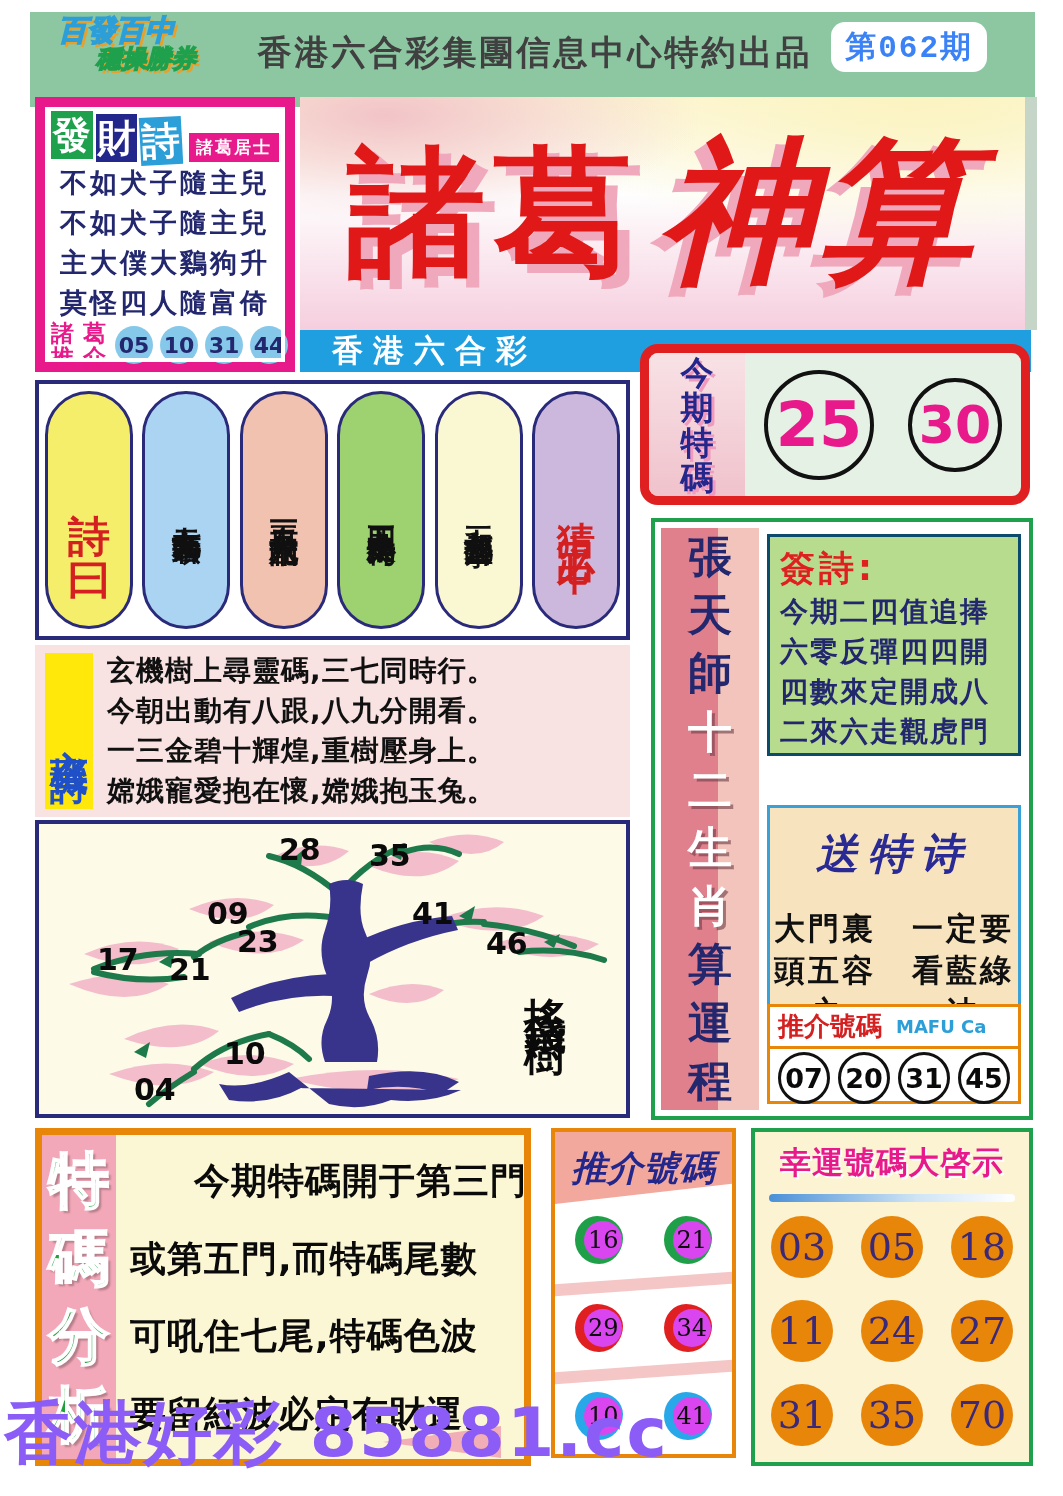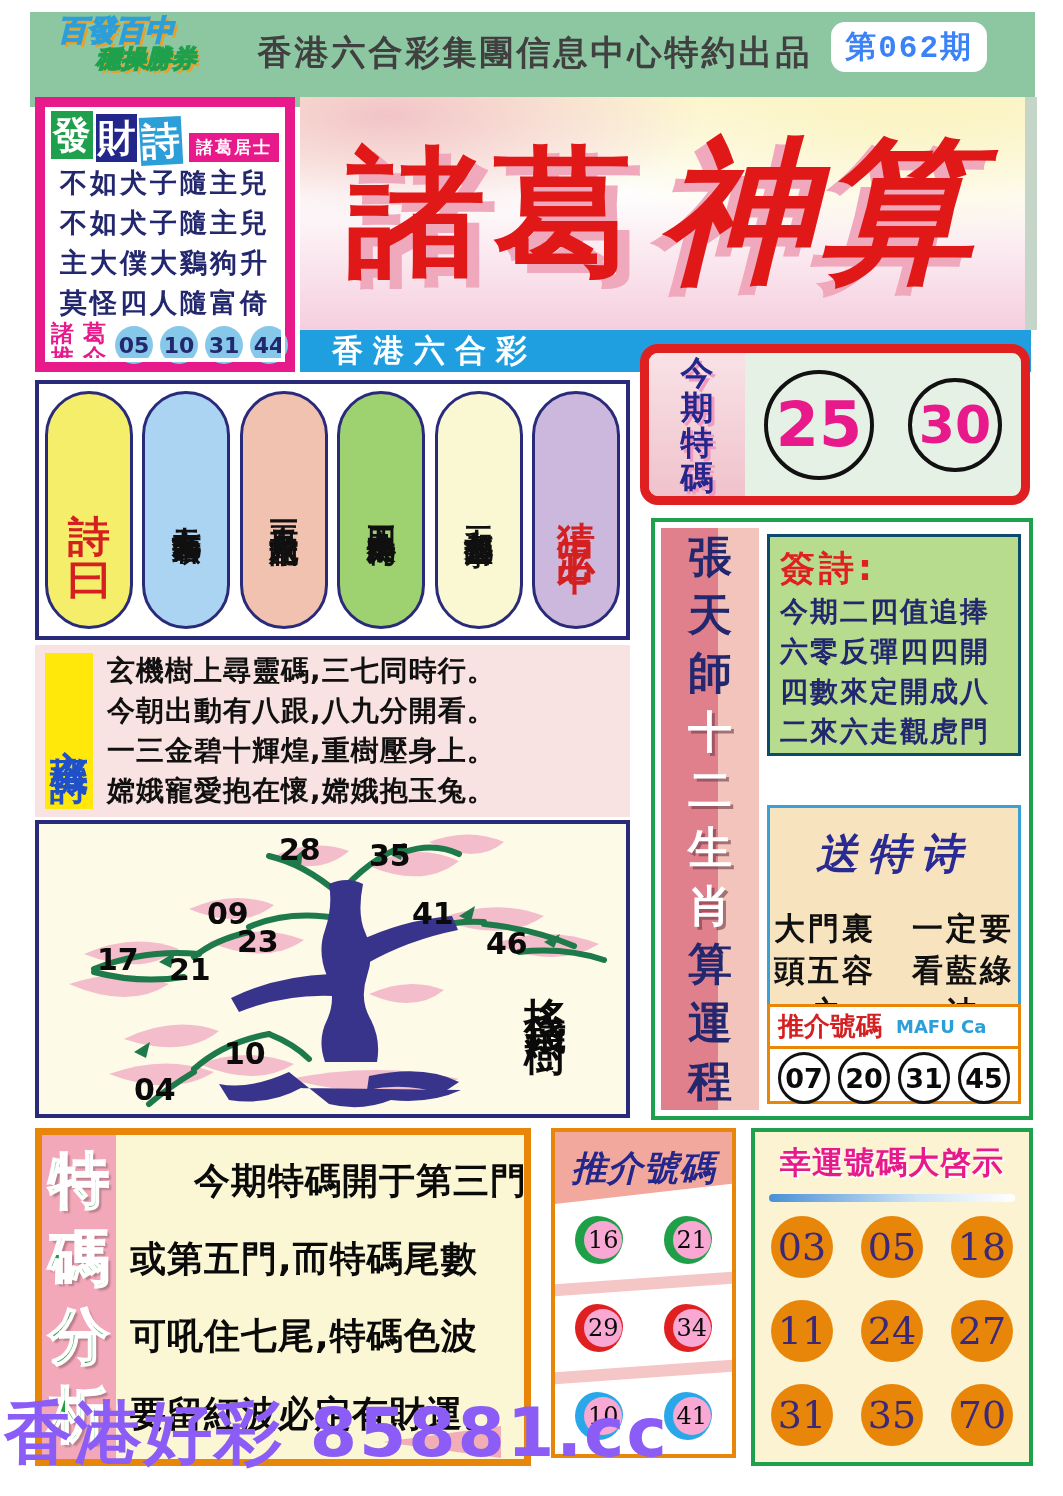--- a/index.html
+++ b/index.html
@@ -136,21 +136,21 @@
   
   .tuijie-box{position:absolute;left:551px;top:1128px;width:185px;height:330px;background:#ffffff;
               border:4px solid #e8860a;box-sizing:border-box;overflow:hidden;}
   .tuijie-head{height:72px;background:#f2a89c;clip-path:polygon(0 0,100% 0,100% 72%,0 100%);
                display:flex;align-items:center;justify-content:center;}
   .tuijie-head span{color:#23278c;font-size:35px;font-weight:bold;font-style:italic;letter-spacing:1px;
                     font-family:"DejaVu Serif","Liberation Serif",serif;}
   .tuijie-row{display:flex;justify-content:space-around;align-items:center;height:72px;}
   .t-ball{width:48px;height:48px;border-radius:46% 54% 50% 50%/50% 46% 54% 50%;position:relative;}
   .t-ball.green{background:#1fa048;} .t-ball.red{background:#e02020;} .t-ball.blue{background:#28a8e8;}
-  .t-ball i{position:absolute;right:1px;top:5px;width:38px;height:38px;background:#f9a8d4;
+  .t-ball i{position:absolute;right:1px;top:5px;width:38px;height:38px;background:#d946ef;
             border-radius:50%;display:flex;align-items:center;justify-content:center;font-style:normal;
             font-size:24px;color:#0a0a0a;font-family:"DejaVu Serif","Liberation Serif",serif;}
   .tuijie-sep{height:12px;background:#f5c6c6;transform:skewY(-4deg);margin:2px 0;}
   
   .lucky-box{position:absolute;left:751px;top:1128px;width:282px;height:338px;background:#fbf3d2;
              border:4px solid #1fa04c;box-sizing:border-box;text-align:center;}
   .lucky-title{margin-top:10px;color:#e8198a;font-size:31px;font-weight:bold;letter-spacing:1px;
                text-shadow:2px 2px 0 #ffffff;}
   .lucky-divider{margin:10px auto 4px auto;width:246px;height:8px;
                  background:linear-gradient(90deg,#4a90d8,#cfe4f4 60%,#ffffff);border-radius:4px;}

